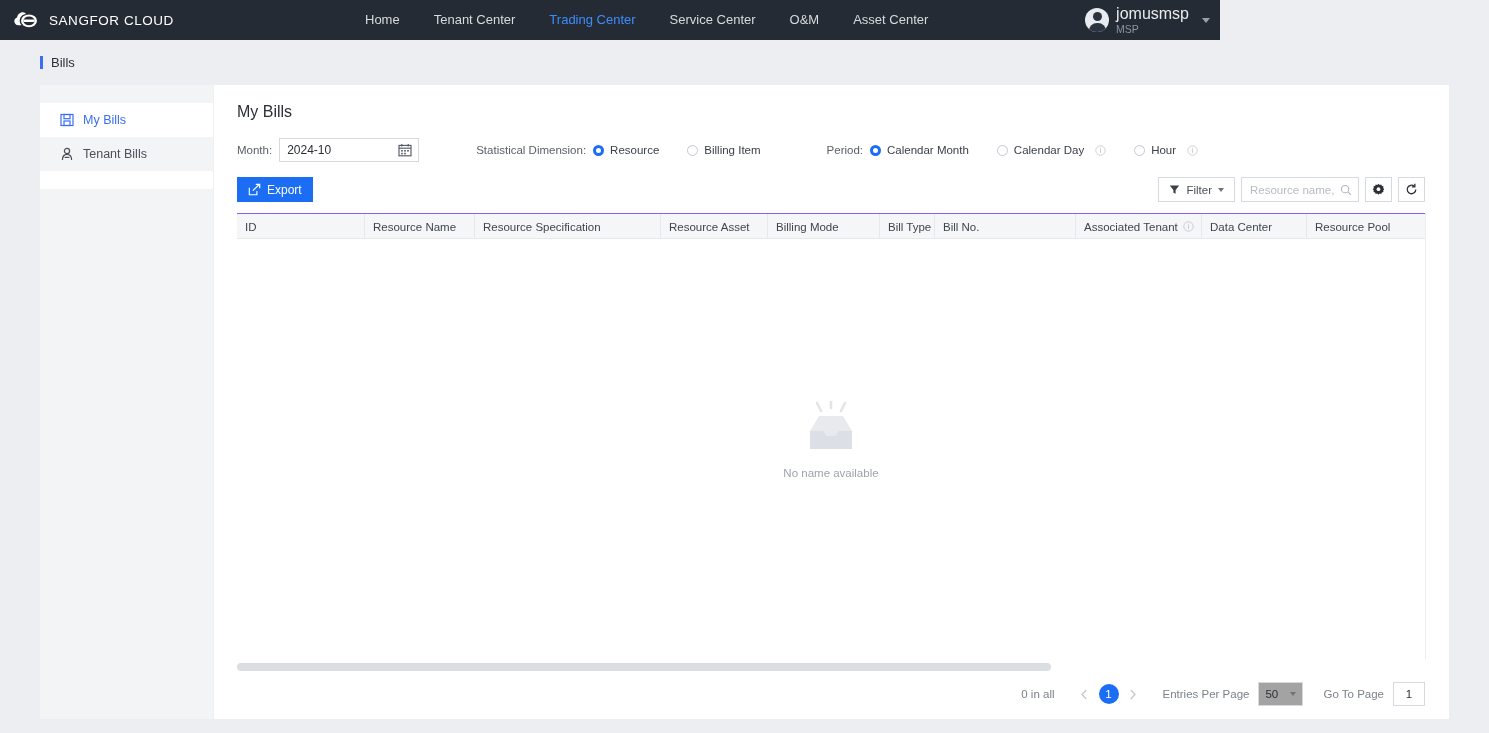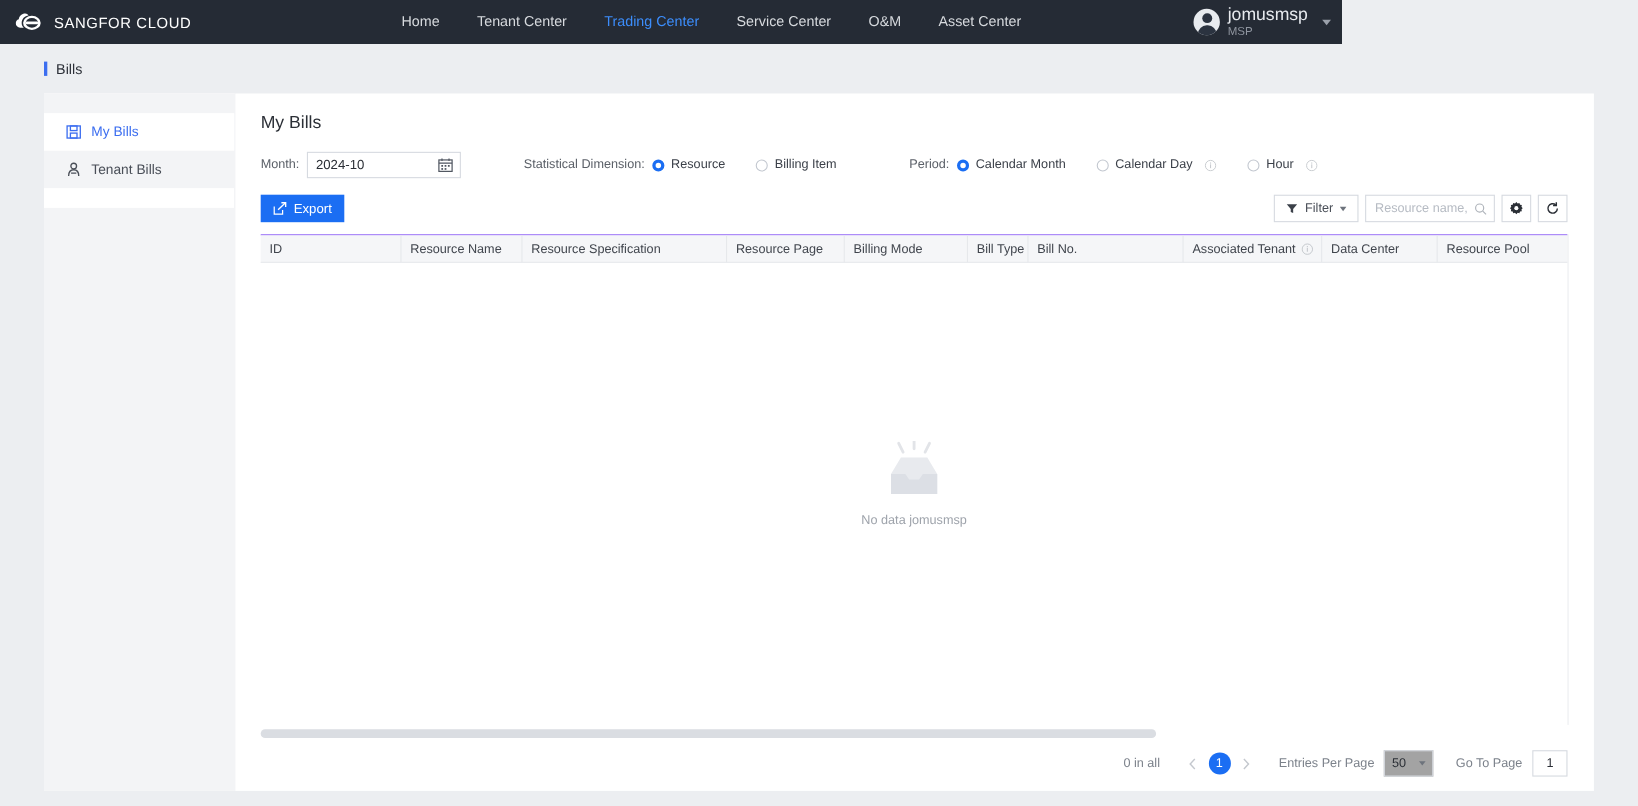--- a/index.html
+++ b/index.html
@@ -389,21 +389,21 @@
           </svg>
         </div>
       </div>
     </div>
 
     <div class="table-area">
       <div class="thead">
         <div class="th" style="width:128px">ID</div>
         <div class="th" style="width:110px">Resource Name</div>
         <div class="th" style="width:186px">Resource Specification</div>
-        <div class="th" style="width:107px">Resource Page</div>
+        <div class="th" style="width:107px">Resource Asset</div>
         <div class="th" style="width:112px">Billing Mode</div>
         <div class="th" style="width:55px">Bill Type</div>
         <div class="th" style="width:141px">Bill No.</div>
         <div class="th" style="width:126px">
           <span>Associated Tenant</span>
           <svg class="info-ico" viewBox="0 0 14 14">
             <circle cx="7" cy="7" r="6" fill="none" stroke="#9aa0a8" stroke-width="1.1"></circle>
             <rect x="6.4" y="5.6" width="1.2" height="4.4" fill="#9aa0a8"></rect>
             <rect x="6.4" y="3.4" width="1.2" height="1.4" fill="#9aa0a8"></rect>
           </svg>
@@ -414,21 +414,21 @@
 
       <div class="tbody">
         <div class="empty">
           <svg style="width:64px;height:56px;" viewBox="0 0 64 56">
             <path d="M22 10 L18 2" stroke="#e2e4e8" stroke-width="2.6" stroke-linecap="round"></path>
             <path d="M32 7 L32 0" stroke="#e2e4e8" stroke-width="2.6" stroke-linecap="round"></path>
             <path d="M42 10 L46 2" stroke="#e2e4e8" stroke-width="2.6" stroke-linecap="round"></path>
             <path d="M11 30 L20 15 L44 15 L53 30 L53 48 L11 48 Z" fill="#e8eaee"></path>
             <path d="M11 30 L24 30 L27.5 35 L36.5 35 L40 30 L53 30 L53 48 L11 48 Z" fill="#dcdfe5"></path>
           </svg>
-          <span class="empty-text">No data jomusmsp</span>
+          <span class="empty-text">No name available</span>
         </div>
       </div>
     </div>
     <div class="table-right-edge"></div>
 
     <div class="hscroll-track">
       <div class="hscroll-thumb"></div>
     </div>
 
     <div class="pager">

